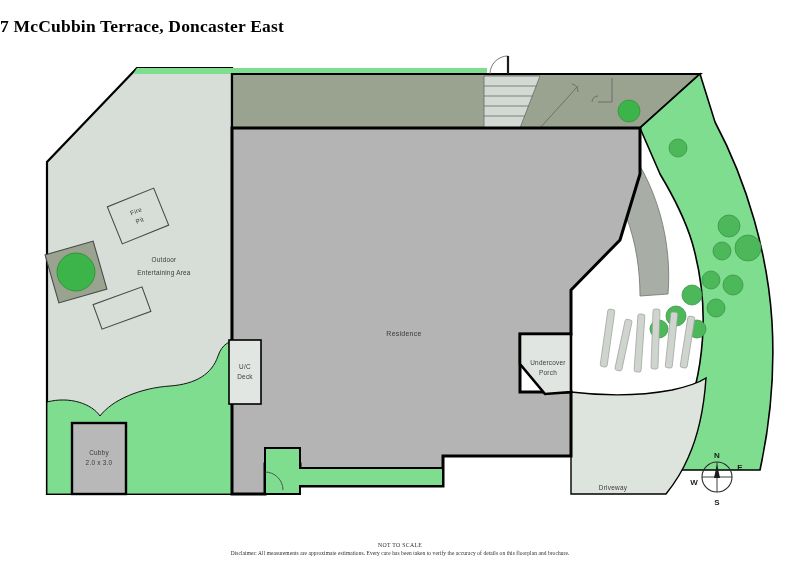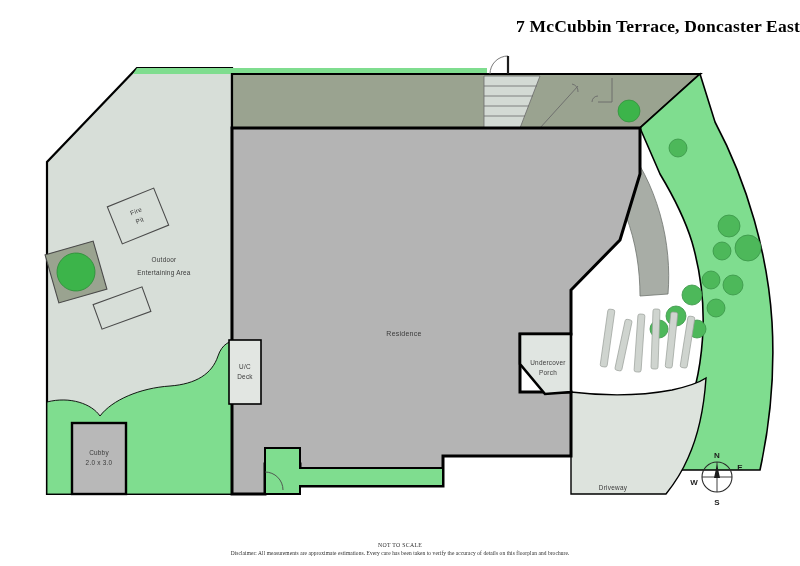--- a/index.html
+++ b/index.html
@@ -17,21 +17,21 @@
   #page {
     position: absolute;
     inset: 0;
     background: #ffffff;
   }
   #title {
     position: absolute;
     top: 16px;
     left: 0;
     width: 800px;
-    text-align: right;
+    text-align: left;
     font-family: "Liberation Serif", serif;
     font-weight: bold;
     font-size: 17.5px;
     letter-spacing: 0.2px;
     color: #000000;
   }
   #plan {
     position: absolute;
     top: 44px;
     left: 0;

